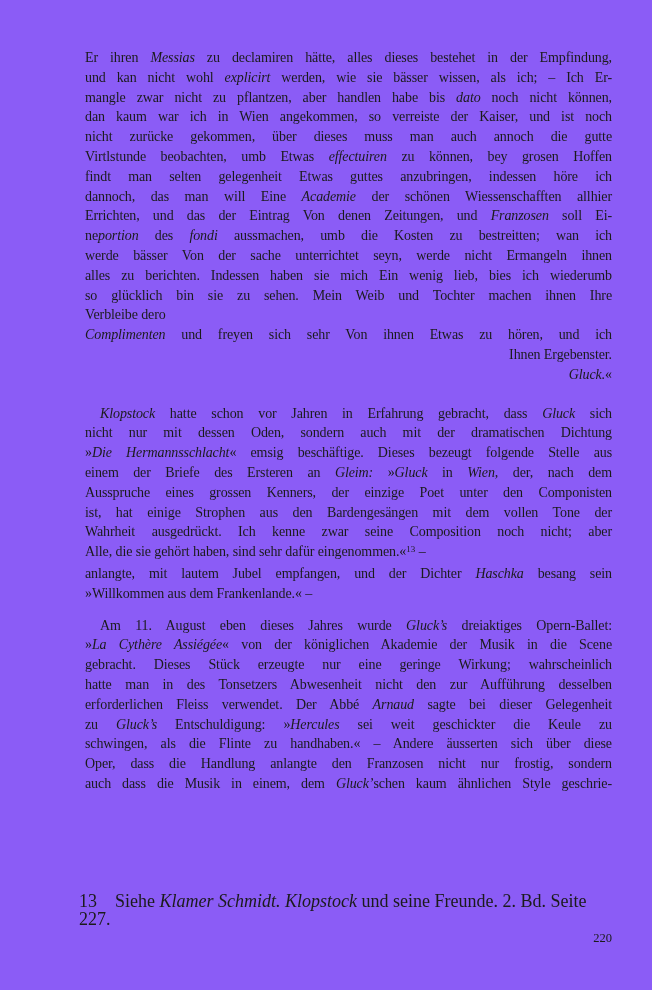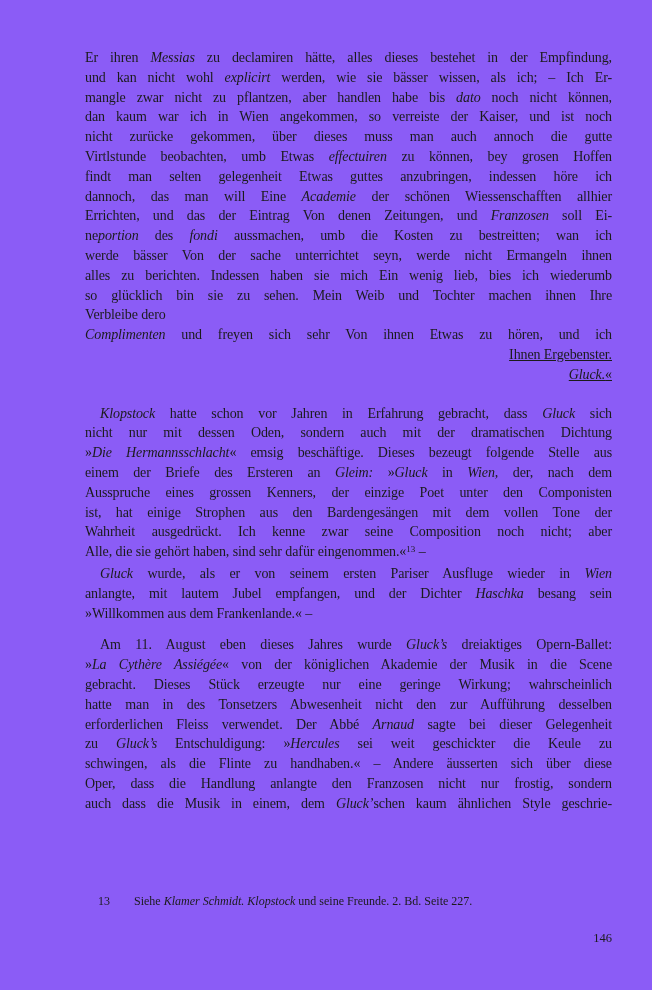--- a/index.html
+++ b/index.html
@@ -20,28 +20,28 @@
     left: 85px; top: 48px; width: 527px;
     font-size: 14px;
     line-height: 19.8px;
     letter-spacing: -0.1px;
   }
   .para { margin: 0; }
   .gap-sm { margin-top: 19px; }
   .gap-lg { margin-top: 12px; }
   .line { text-align: justify; text-align-last: justify; }
   .line.end { text-align-last: left; }
-  .para.right .line { text-align: center; text-align-last: right; text-decoration: underline; }
+  .para.right .line { text-align: center; text-align-last: right; }
   .line.indent { text-indent: 15px; }
   .it { font-style: italic; }
   .sup { font-size: 9px; position: relative; top: -4.5px; letter-spacing: 0; }
   .footnote {
     position: absolute;
-    left: 98px; top: 892px; width: 527px;
-    font-size: 12px;
+    left: 79px; top: 892px; width: 527px;
+    font-size: 18px;
     line-height: 18px;
   }
   .fn-num { display: inline-block; width: 36px; }
   .page-num {
     position: absolute;
     left: 85px; top: 931px; width: 527px;
     text-align: right;
     font-size: 12.5px;
   }
 </style>
@@ -78,36 +78,35 @@
         <div class="line indent"><span class="seg it">Klopstock</span><span class="seg"> hatte schon vor Jahren in Erfahrung gebracht, dass </span><span class="seg it">Gluck</span><span class="seg"> sich</span></div>
         <div class="line"><span class="seg">nicht nur mit dessen Oden, sondern auch mit der dramatischen Dichtung</span></div>
         <div class="line"><span class="seg">»</span><span class="seg it">Die Hermannsschlacht</span><span class="seg">« emsig beschäftige. Dieses bezeugt folgende Stelle aus</span></div>
         <div class="line"><span class="seg">einem der Briefe des Ersteren an </span><span class="seg it">Gleim:</span><span class="seg"> »</span><span class="seg it">Gluck</span><span class="seg"> in </span><span class="seg it">Wien,</span><span class="seg"> der, nach dem</span></div>
         <div class="line"><span class="seg">Ausspruche eines grossen Kenners, der einzige Poet unter den Componisten</span></div>
         <div class="line"><span class="seg">ist, hat einige Strophen aus den Bardengesängen mit dem vollen Tone der</span></div>
         <div class="line"><span class="seg">Wahrheit ausgedrückt. Ich kenne zwar seine Composition noch nicht; aber</span></div>
         <div class="line end"><span class="seg">Alle, die sie gehört haben, sind sehr dafür eingenommen.«</span><span class="seg sup">13</span><span class="seg"> –</span></div>
       </div>
     <div class="para">
-        <div class="line indent"><span class="seg it">Gluck</span><span class="seg"> wurde, als er von seinem ersten Pariser Ausfluge wieder in </span><span class="seg it">Wien</span></div>
         <div class="line"><span class="seg">anlangte, mit lautem Jubel empfangen, und der Dichter </span><span class="seg it">Haschka</span><span class="seg"> besang sein</span></div>
         <div class="line end"><span class="seg">»Willkommen aus dem Frankenlande.« –</span></div>
       </div>
     <div class="para gap-lg">
         <div class="line indent"><span class="seg">Am 11. August eben dieses Jahres wurde </span><span class="seg it">Gluck’s</span><span class="seg"> dreiaktiges Opern-Ballet:</span></div>
         <div class="line"><span class="seg">»</span><span class="seg it">La Cythère Assiégée</span><span class="seg">« von der königlichen Akademie der Musik in die Scene</span></div>
         <div class="line"><span class="seg">gebracht. Dieses Stück erzeugte nur eine geringe Wirkung; wahrscheinlich</span></div>
         <div class="line"><span class="seg">hatte man in des Tonsetzers Abwesenheit nicht den zur Aufführung desselben</span></div>
         <div class="line"><span class="seg">erforderlichen Fleiss verwendet. Der Abbé </span><span class="seg it">Arnaud</span><span class="seg"> sagte bei dieser Gelegenheit</span></div>
         <div class="line"><span class="seg">zu </span><span class="seg it">Gluck’s</span><span class="seg"> Entschuldigung: »</span><span class="seg it">Hercules</span><span class="seg"> sei weit geschickter die Keule zu</span></div>
         <div class="line"><span class="seg">schwingen, als die Flinte zu handhaben.« – Andere äusserten sich über diese</span></div>
         <div class="line"><span class="seg">Oper, dass die Handlung anlangte den Franzosen nicht nur frostig, sondern</span></div>
         <div class="line"><span class="seg">auch dass die Musik in einem, dem </span><span class="seg it">Gluck’</span><span class="seg">schen kaum ähnlichen Style geschrie-</span></div>
       </div>
   </div>
 
   <div class="footnote">
     <span class="fn-num">13</span><span><span class="seg">Siehe </span><span class="seg it">Klamer Schmidt. Klopstock</span><span class="seg"> und seine Freunde. 2. Bd. Seite 227.</span></span>
   </div>
 
-  <div class="page-num">146</div>
+  <div class="page-num">220</div>
 
 </div>
 
 </body></html>

